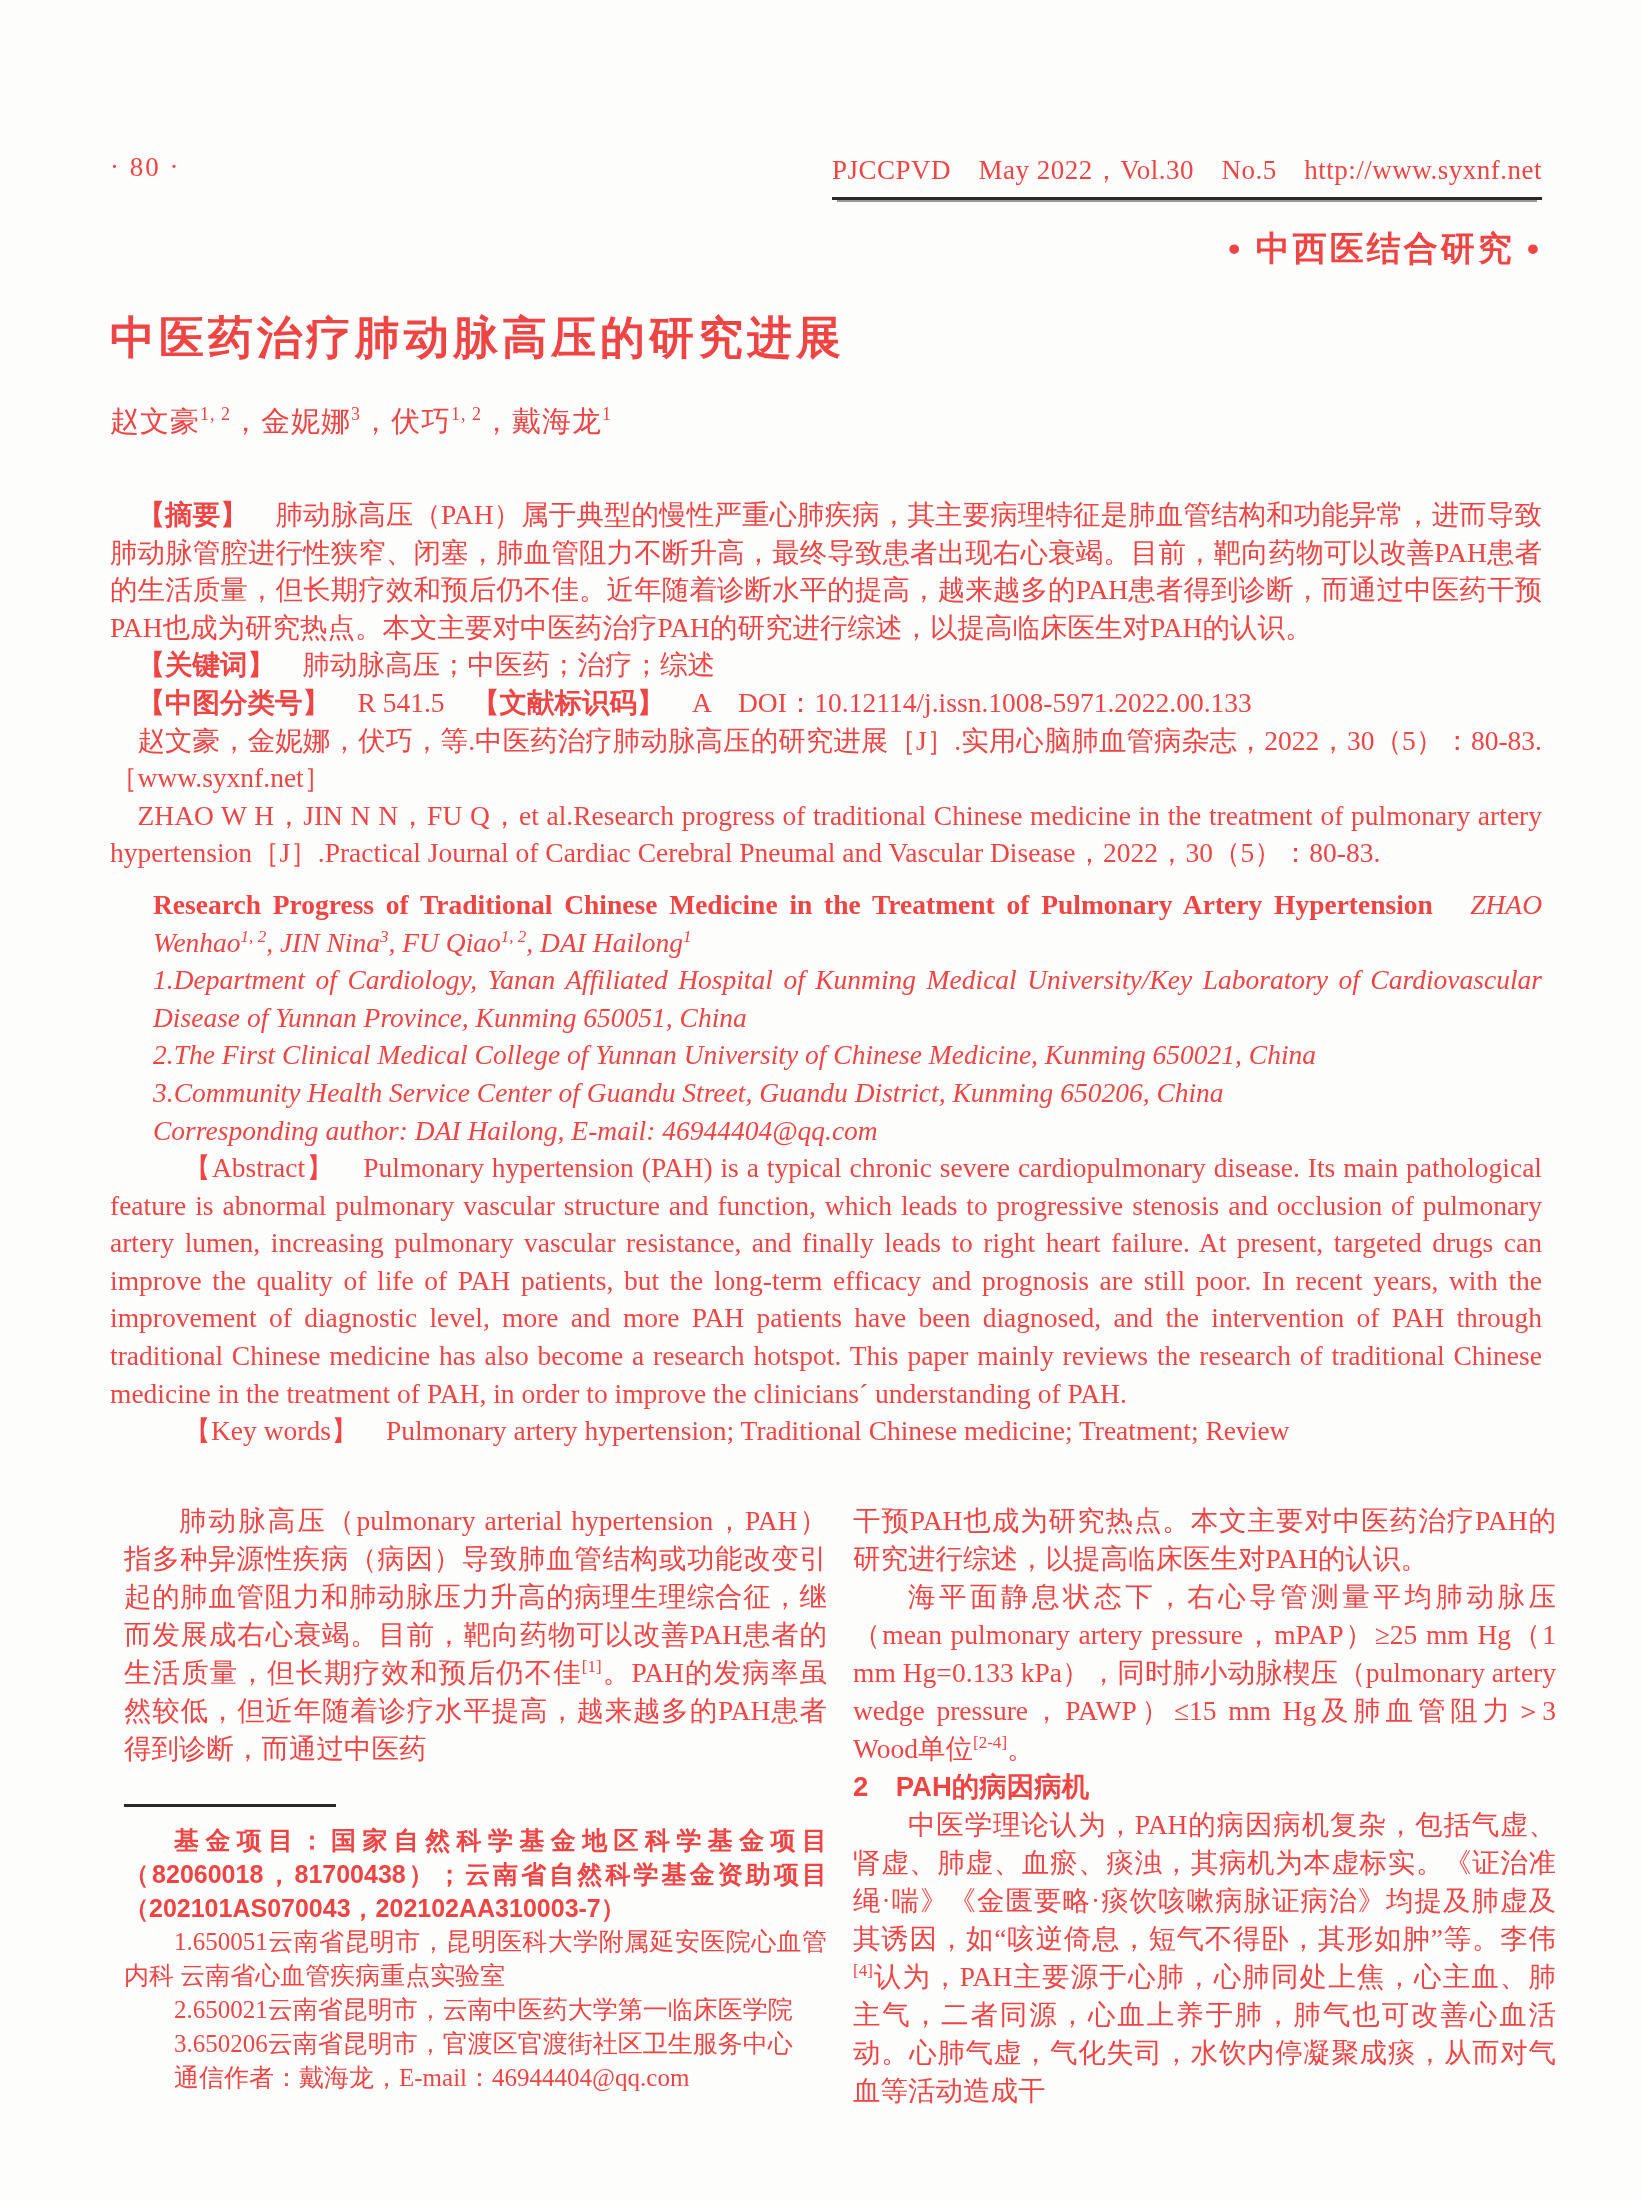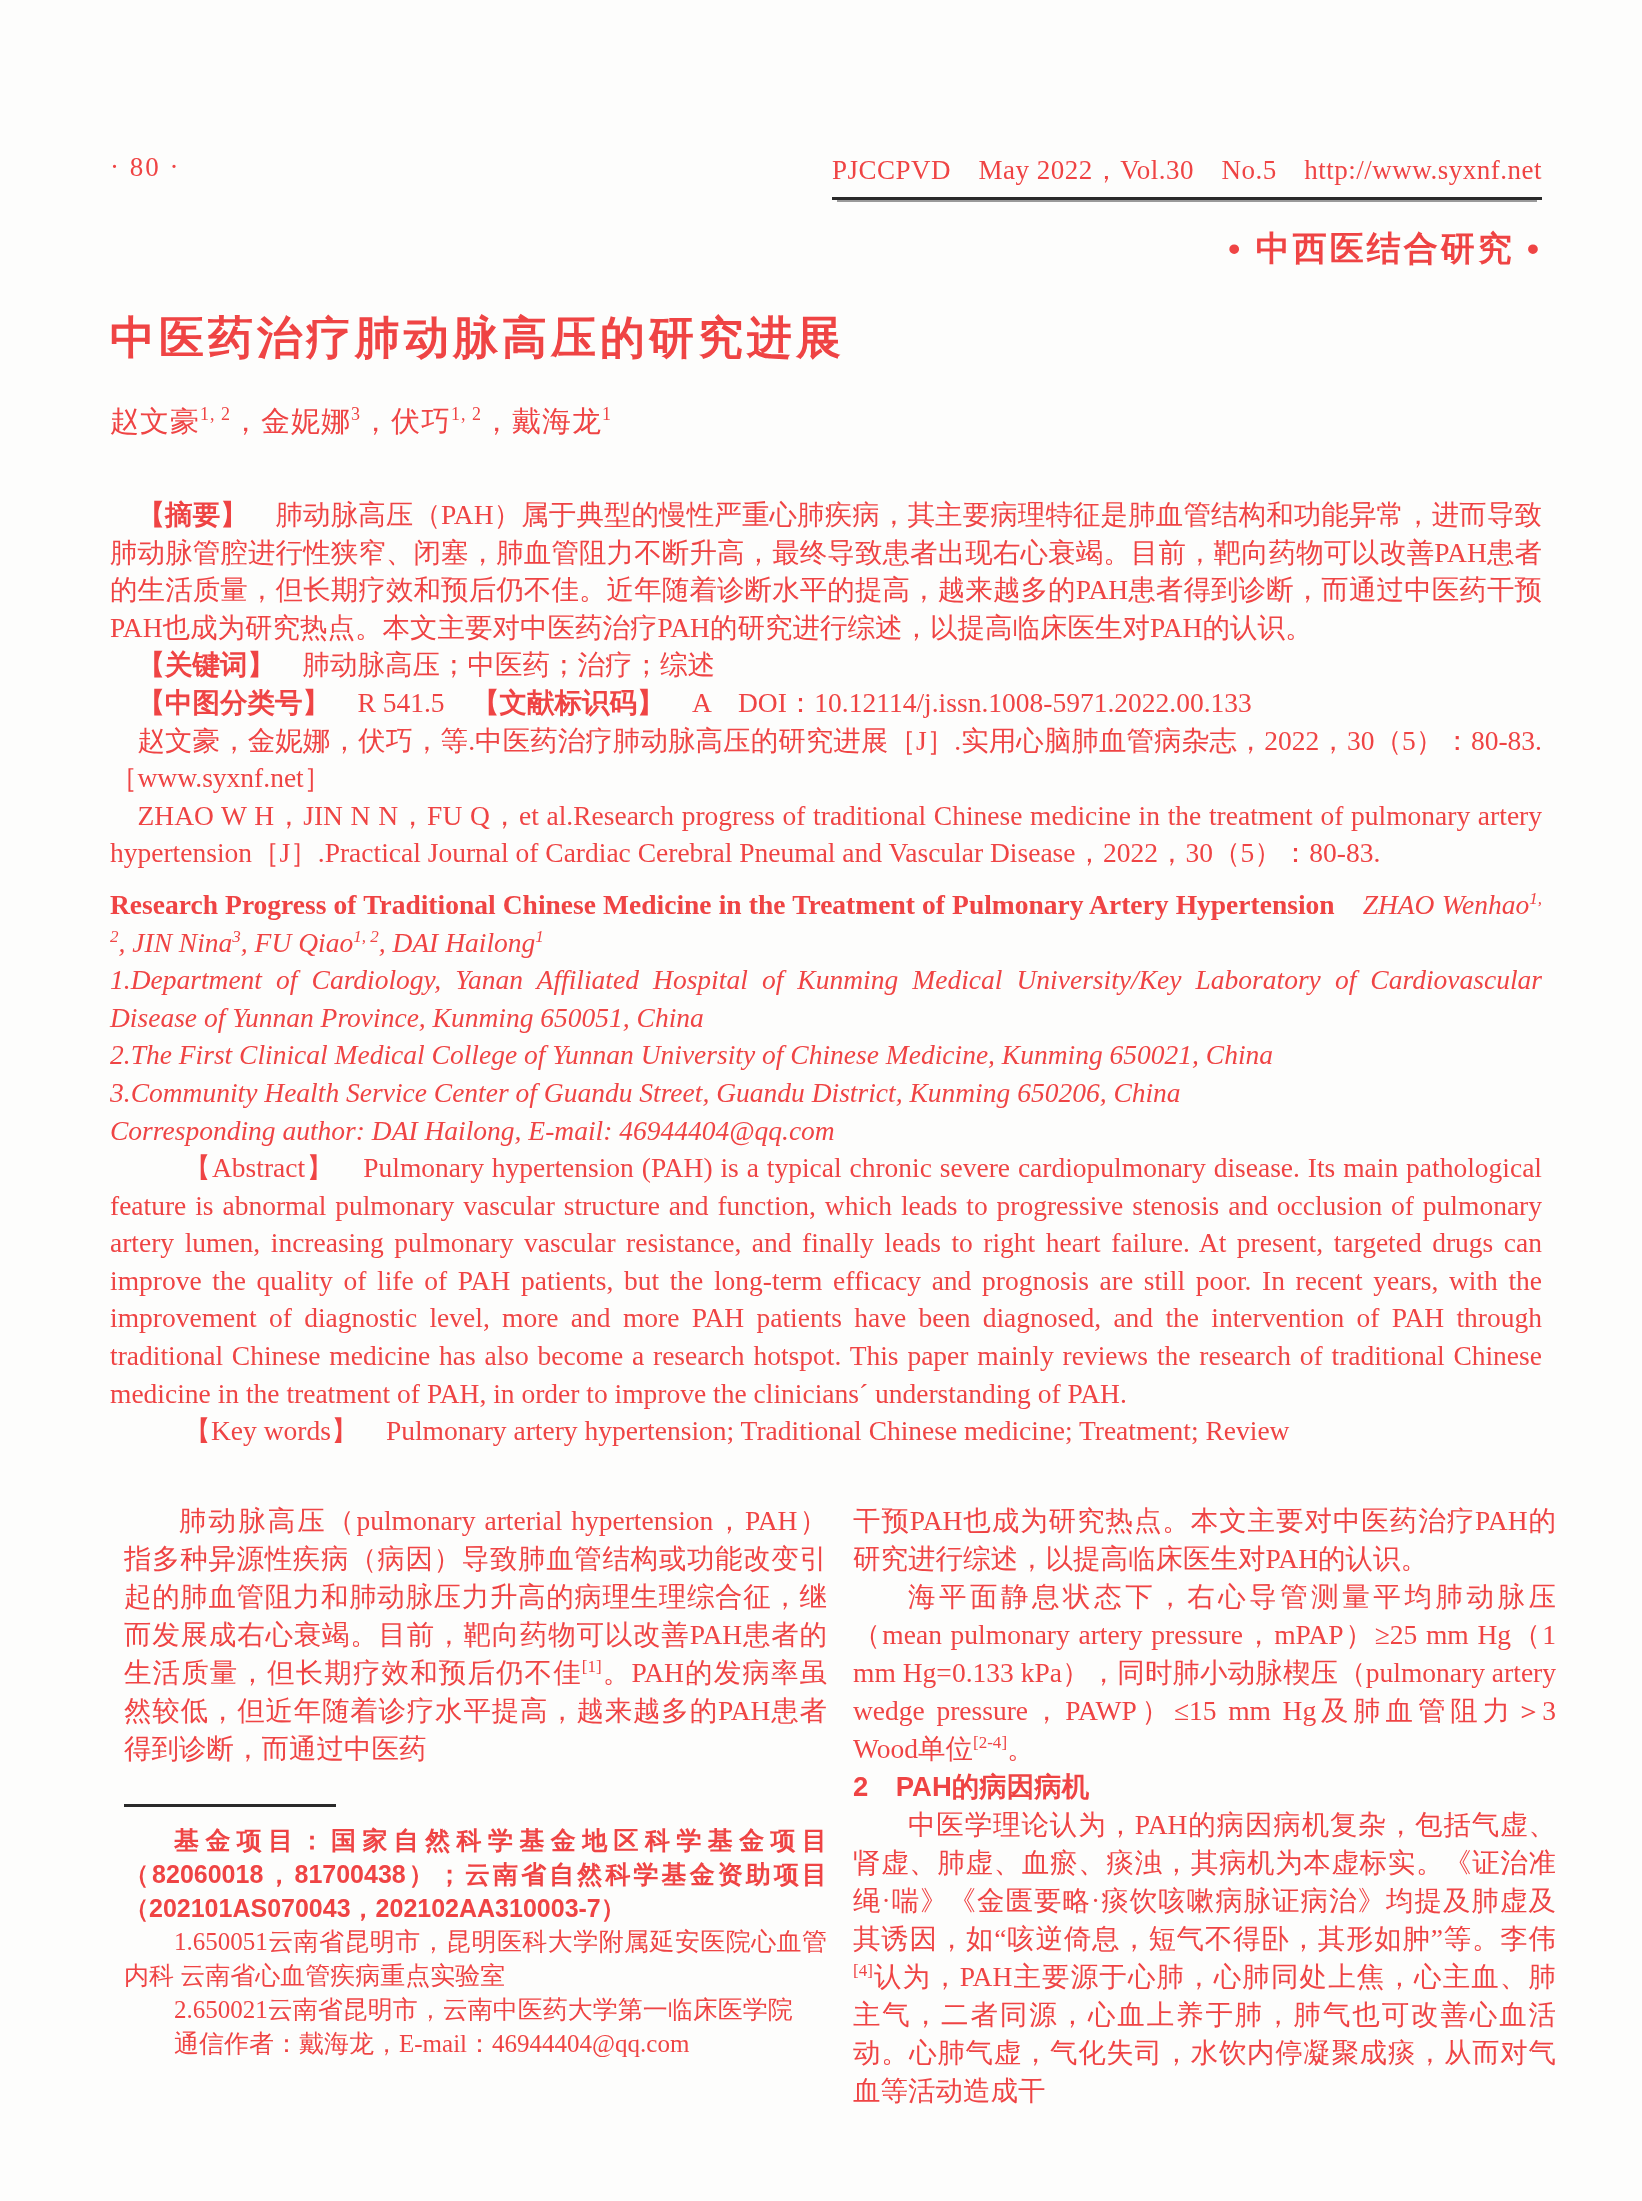--- a/index.html
+++ b/index.html
@@ -49,21 +49,21 @@
 
   
   .front {
     position:absolute; top:496px; left:110px; width:1432px;
     font-size:27.5px; line-height:37.6px;
     text-align:justify;
   }
   .indent1 { text-indent:1em; }
   .lbl-zh { font-family:"Liberation Sans", sans-serif; font-weight:700; }
   .lbl-en { font-weight:400;margin-left:46px; }
-  .meta-en { font-style:italic; margin-top:14px; }
+  .meta-en { font-style:italic; margin-top:14px;margin-left:43px; }
   .meta-en .title-en { font-style:normal; font-weight:700; }
   .meta-en .authors-en { font-style:italic; }
 
   
   .columns {
     position:absolute; top:1502px; left:124px; width:1432px;
     display:flex; gap:26px;
   }
   .col { width:703px; font-size:27.5px; line-height:38px; text-align:justify; }
   .body-para { text-indent:2em; }
@@ -132,20 +132,21 @@
   <div class="columns">
 
     <div class="col">
       <p class="body-para"><span>肺动脉高压（pulmonary arterial hypertension，PAH）指多种异源性疾病（病因）导致肺血管结构或功能改变引起的肺血管阻力和肺动脉压力升高的病理生理综合征，继而发展成右心衰竭。目前，靶向药物可以改善PAH患者的生活质量，但长期疗效和预后仍不佳</span><sup>[1]</sup><span>。PAH的发病率虽然较低，但近年随着诊疗水平提高，越来越多的PAH患者得到诊断，而通过中医药</span></p>
 
       <div class="footnote-rule"></div>
       <div class="footnote">
         <p class="fund">基金项目：国家自然科学基金地区科学基金项目（82060018，81700438）；云南省自然科学基金资助项目（202101AS070043，202102AA310003-7）</p>
         <p>1.650051云南省昆明市，昆明医科大学附属延安医院心血管内科 云南省心血管疾病重点实验室</p>
         <p>2.650021云南省昆明市，云南中医药大学第一临床医学院</p>
+        <p>3.650206云南省昆明市，官渡区官渡街社区卫生服务中心</p>
         <p>通信作者：戴海龙，E-mail：46944404@qq.com</p>
       </div>
     </div>
 
     <div class="col">
       <p class="body-para noindent">干预PAH也成为研究热点。本文主要对中医药治疗PAH的研究进行综述，以提高临床医生对PAH的认识。</p>
 
       <p class="body-para"><span>海平面静息状态下，右心导管测量平均肺动脉压（mean pulmonary artery pressure，mPAP）≥25 mm Hg（1 mm Hg=0.133 kPa），同时肺小动脉楔压（pulmonary artery wedge pressure，PAWP）≤15 mm Hg及肺血管阻力＞3 Wood单位</span><sup>[2-4]</sup><span>。</span></p>
 
       <h3 class="sec-heading">2　PAH的病因病机</h3>

